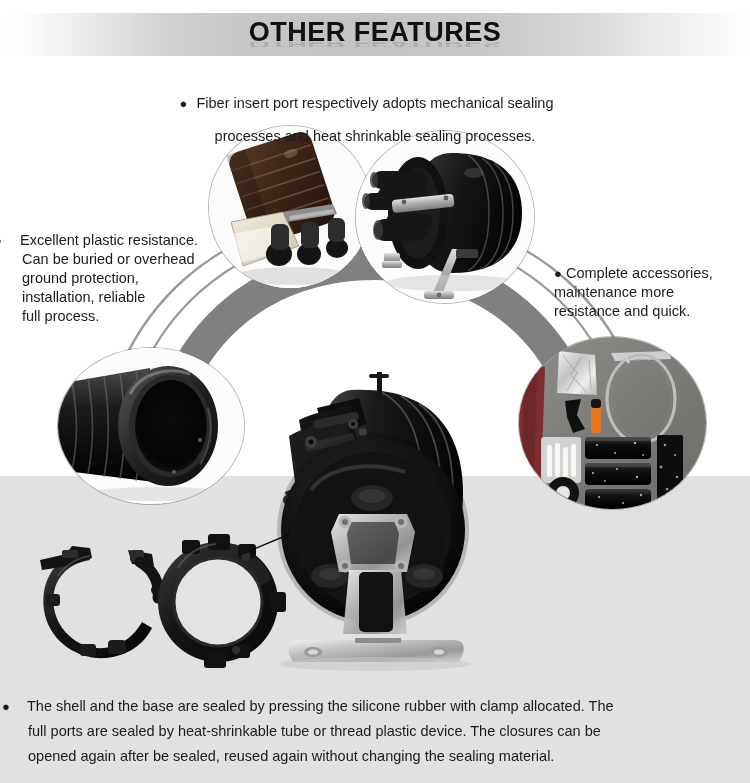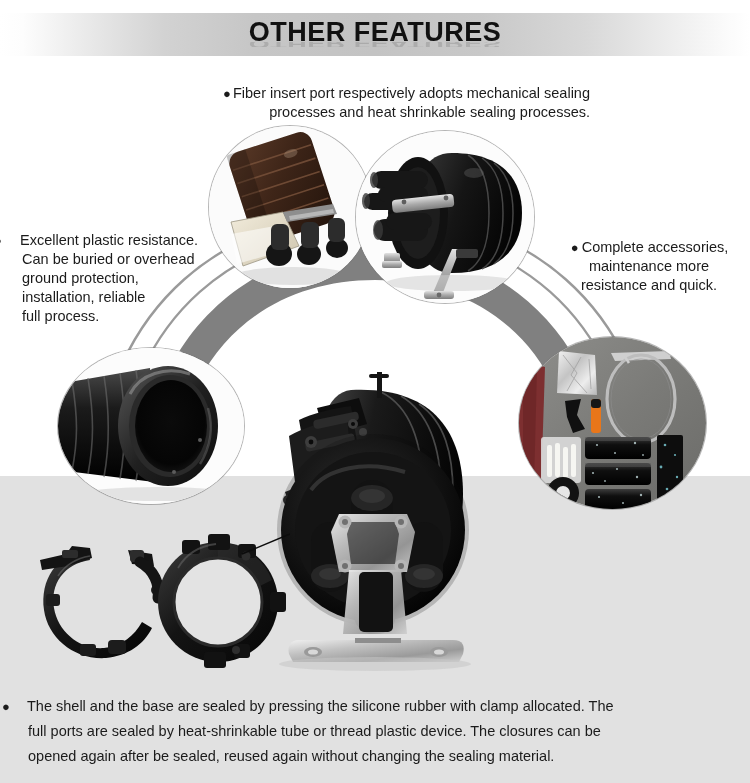--- a/index.html
+++ b/index.html
@@ -88,39 +88,39 @@
   }
   .feat .bullet {
     display: inline-block;
     width: 10px;
     margin-right: 2px;
     font-size: 13px;
     line-height: 19px;
     vertical-align: baseline;
   }
   .feat-top {
-    left: 160px; top: 84px;
+    left: 160px; top: 94px;
     width: 430px;
-    text-align: right;
+    text-align: center;
   }
   .feat-top .l1 { display: block; text-indent: -12px; }
-  .feat-top .l2 { display: block; }
+  .feat-top .l2 { display: block; margin-top: 14px; }
 
   .feat-left {
     left: 8px; top: 231px;
     width: 210px;
     text-align: left;
   }
   .feat-left .l1 { display: block; padding-left: 14px; text-indent: -14px; }
   .feat-left .ln { display: block; padding-left: 14px; }
 
   .feat-right {
-    right: 6px; top: 238px;
+    right: 6px; top: 264px;
     width: 190px;
-    text-align: center;
+    text-align: left;
   }
   .feat-right .ln { display: block; }
 
   .feat-bottom {
     left: 28px; top: 694px;
     width: 694px;
     text-align: left;
     line-height: 25px;
     font-size: 14.5px;
   }

